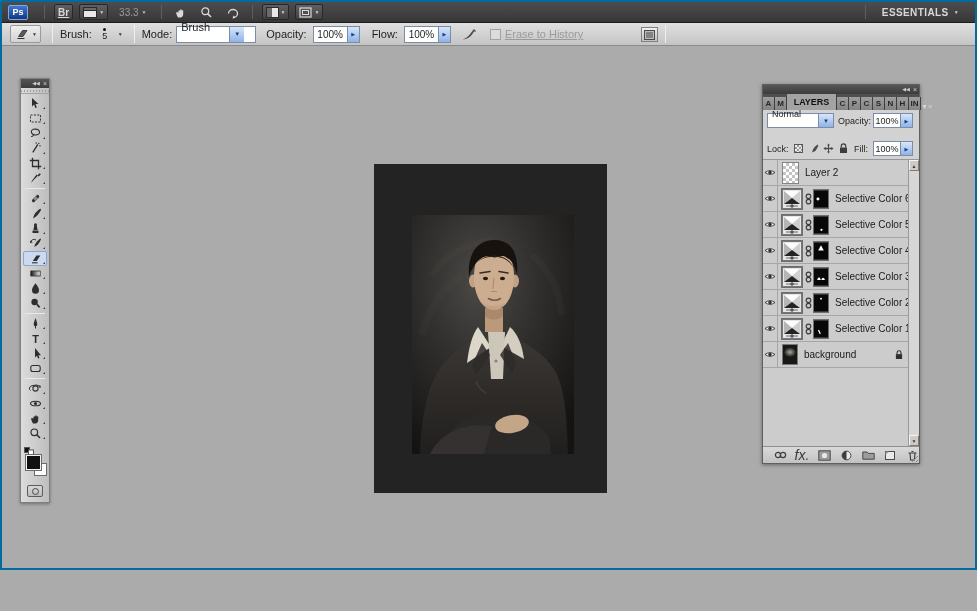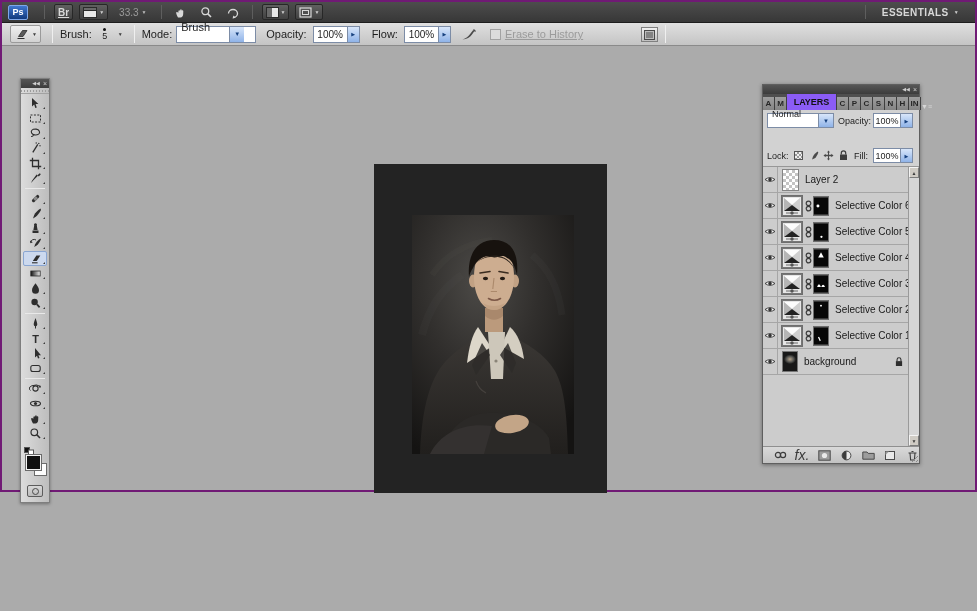--- a/index.html
+++ b/index.html
@@ -1,18 +1,18 @@
 <!DOCTYPE html>
 <html><head>
 <meta charset="utf-8">
 <style>
   * { margin:0; padding:0; box-sizing:border-box; }
   html,body { width:977px; height:611px; }
   body { font-family:"Liberation Sans", sans-serif; background:#ababab; overflow:hidden; }
-  .app { position:relative; width:977px; height:492px; background:#ababab; border:2px solid #701a75; }
+  .app { position:relative; width:977px; height:570px; background:#ababab; border:2px solid #0369a1; }
 
   
   .menubar { height:21px; background:linear-gradient(#4d4d4d,#373737); display:flex; align-items:center; padding:0 6px; color:#e4e4e4; font-size:11px; border-bottom:1px solid #1d1d1d; }
   .ps-logo { width:20px; height:15px; background:linear-gradient(#3f77cf,#123a7d); border:1px solid #7fa7e8; border-radius:2px; color:#fff; font-size:9px; font-weight:bold; display:flex; align-items:center; justify-content:center; margin-right:10px; }
   .menu-item { padding:0 8px; line-height:21px; cursor:default; }
   .mb-sep { width:1px; height:14px; background:#262626; border-right:1px solid #5e5e5e; margin:0 6px; }
   .mbtn { height:16px; min-width:18px; padding:0 3px; border:1px solid #272727; border-radius:2px; background:linear-gradient(#606060,#414141); display:flex; align-items:center; justify-content:center; gap:2px; margin:0 3px; }
   .mbtn svg { display:block; }
   .mb-br { font-size:10px; font-weight:bold; color:#d8d8d8;text-decoration:underline; }
   .mb-zoom { color:#9a9a9a; font-size:10px; display:flex; align-items:center; gap:3px; margin:0 8px; }
@@ -62,24 +62,24 @@
 
   
   .canvas-doc { position:absolute; left:372px; top:118px; width:233px; height:329px; background:#232323; }
   .portrait { position:absolute; left:38px; top:51px; width:162px; height:239px; }
 
   
   .layerspanel { position:absolute; left:760px; top:38px; width:158px; height:380px; background:#d2d2d2; border:1px solid #5f5f5f; box-shadow:0 1px 4px rgba(0,0,0,.4); display:flex; flex-direction:column; }
   .lp-head { height:9px; background:linear-gradient(#565656,#3c3c3c); display:flex; align-items:center; justify-content:flex-end; gap:3px; padding:0 2px; color:#cfcfcf; font-size:5px; line-height:1; flex:none; }
   .lp-tabs { height:16px; background:#4f4f4f; display:flex; align-items:flex-end; flex:none; }
   .lp-tab { height:13px; padding:0 2px; min-width:12px; max-width:14px; overflow:hidden; background:linear-gradient(#9e9e9e,#848484); border-right:1px solid #3f3f3f; color:#262626; font-size:8px; font-weight:bold; display:flex; align-items:center; justify-content:center; white-space:nowrap; }
-  .lp-tab.active { height:16px; max-width:none; min-width:50px; padding:0 5px; background:#8b5cf6; color:#111; font-size:9px; border-right:1px solid #3f3f3f; }
+  .lp-tab.active { height:16px; max-width:none; min-width:50px; padding:0 5px; background:#a3a3a3; color:#111; font-size:9px; border-right:1px solid #3f3f3f; }
   .lp-tab-fill { flex:1; display:flex; align-items:center; justify-content:flex-end; padding-right:3px; color:#d6d6d6; font-size:7px; gap:1px; }
   .lp-controls { background:#d2d2d2; padding:3px 4px 2px; border-bottom:1px solid #979797; flex:none; font-size:9px; color:#1d1d1d; }
-  .lp-ctl-row { display:flex; align-items:center; margin-bottom:20px; }
+  .lp-ctl-row { display:flex; align-items:center; margin-bottom:13px; }
   .lp-ctl-row .wselect { flex:1; height:15px; margin-right:4px; }
   .lp-ctl-row .wselect .wsel-text { font-size:9px; min-width:0; flex:1; }
   .lp-ctl-row .wfield { height:15px; }
   .lp-ctl-row .wfield .wf-text { width:26px; font-size:9px; }
   .lp-lockicons { display:flex; align-items:center; gap:4px; margin:0 4px; }
   .lock-ic { width:11px; height:11px; display:flex; align-items:center; justify-content:center; }
   .checker-mini { width:9px; height:9px; border:1px solid #555;
     background-image:linear-gradient(45deg,#9a9a9a 25%,transparent 25%,transparent 75%,#9a9a9a 75%),linear-gradient(45deg,#9a9a9a 25%,#efefef 25%,#efefef 75%,#9a9a9a 75%);
     background-size:4px 4px; background-position:0 0,2px 2px; }
   .lp-fill-spacer { flex:1; }

